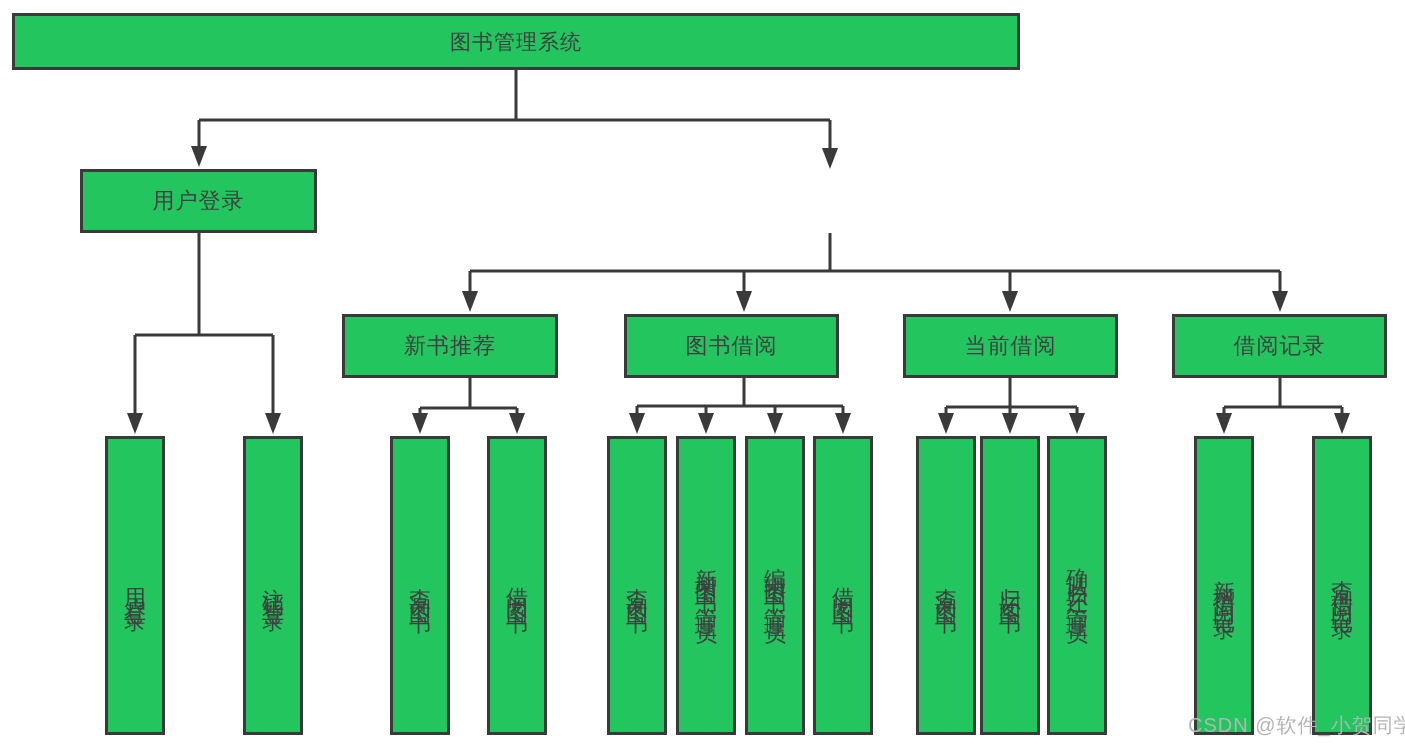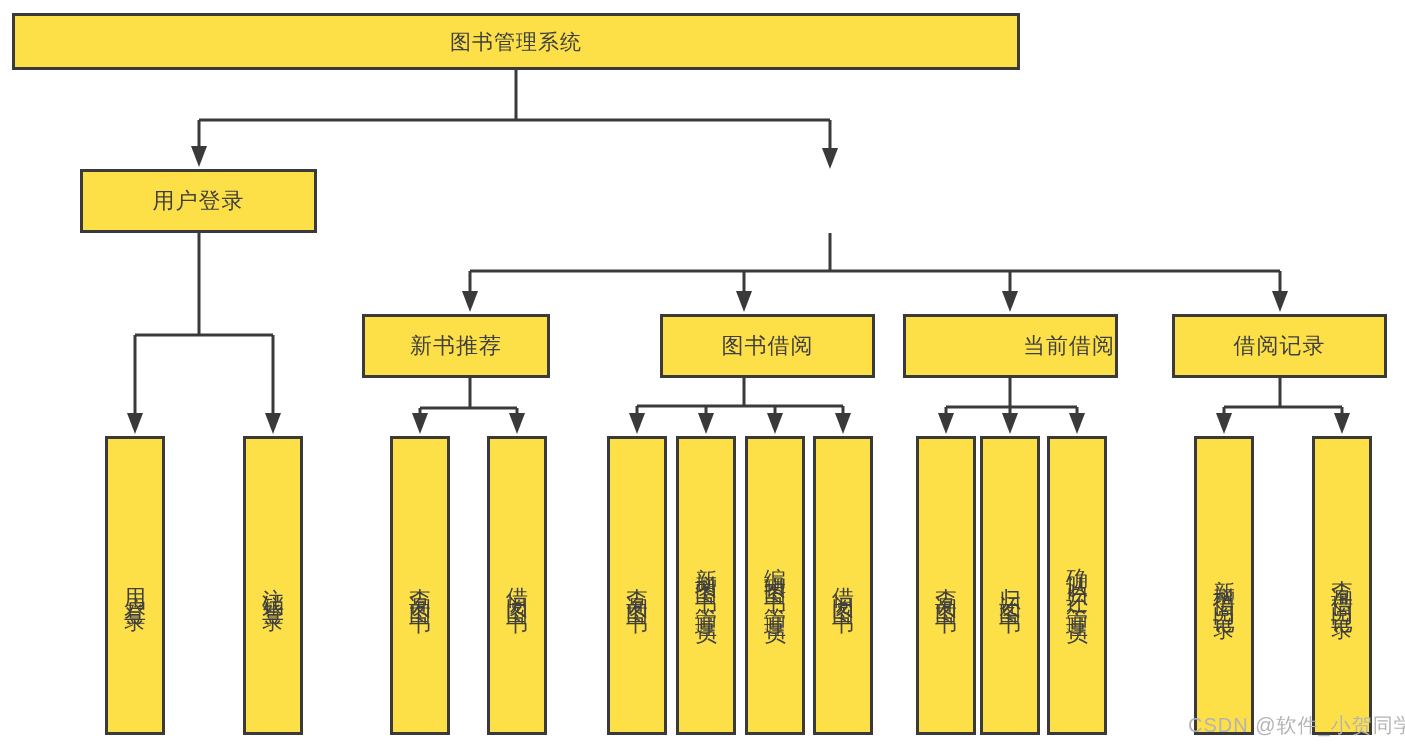--- a/index.html
+++ b/index.html
@@ -19,21 +19,21 @@
   }
   #connector-layer {
     position: absolute;
     left: 0; top: 0;
     width: 1405px; height: 747px;
   }
   .box {
     position: absolute;
     box-sizing: border-box;
     border: 3px solid #3a3a3a;
-    background: #fde047;
+    background: #22c55e;
     display: flex;
     align-items: center;
     justify-content: center;
     color: #3f3f3f;
   }
   .h-label {
     font-size: 22px;
     letter-spacing: 1px;
     white-space: nowrap;
   }
@@ -130,27 +130,27 @@
   </svg>
 
   <div class="box" style="left:12px; top:13px; width:1008px; height:57px;">
     <span class="root-label">图书管理系统</span>
   </div>
 
   <div class="box" style="left:80px; top:169px; width:237px; height:64px;">
     <span class="h-label">用户登录</span>
   </div>
 
-  <div class="box" style="left:362px; top:314px; width:188px; height:64px;">
+  <div class="box" style="left:342px; top:314px; width:216px; height:64px;">
     <span class="h-label">新书推荐</span>
   </div>
-  <div class="box" style="left:660px; top:314px; width:215px; height:64px;">
+  <div class="box" style="left:624px; top:314px; width:215px; height:64px;">
     <span class="h-label">图书借阅</span>
   </div>
-  <div class="box" style="left:903px; top:314px; width:215px; height:64px;justify-content:flex-end;">
+  <div class="box" style="left:903px; top:314px; width:215px; height:64px;">
     <span class="h-label">当前借阅</span>
   </div>
   <div class="box" style="left:1172px; top:314px; width:215px; height:64px;">
     <span class="h-label">借阅记录</span>
   </div>
 
   <div class="box leaf" style="left:105px; top:436px; width:60px; height:299px;">
     <span>用户登录</span>
   </div>
   <div class="box leaf" style="left:243px; top:436px; width:60px; height:299px;">

